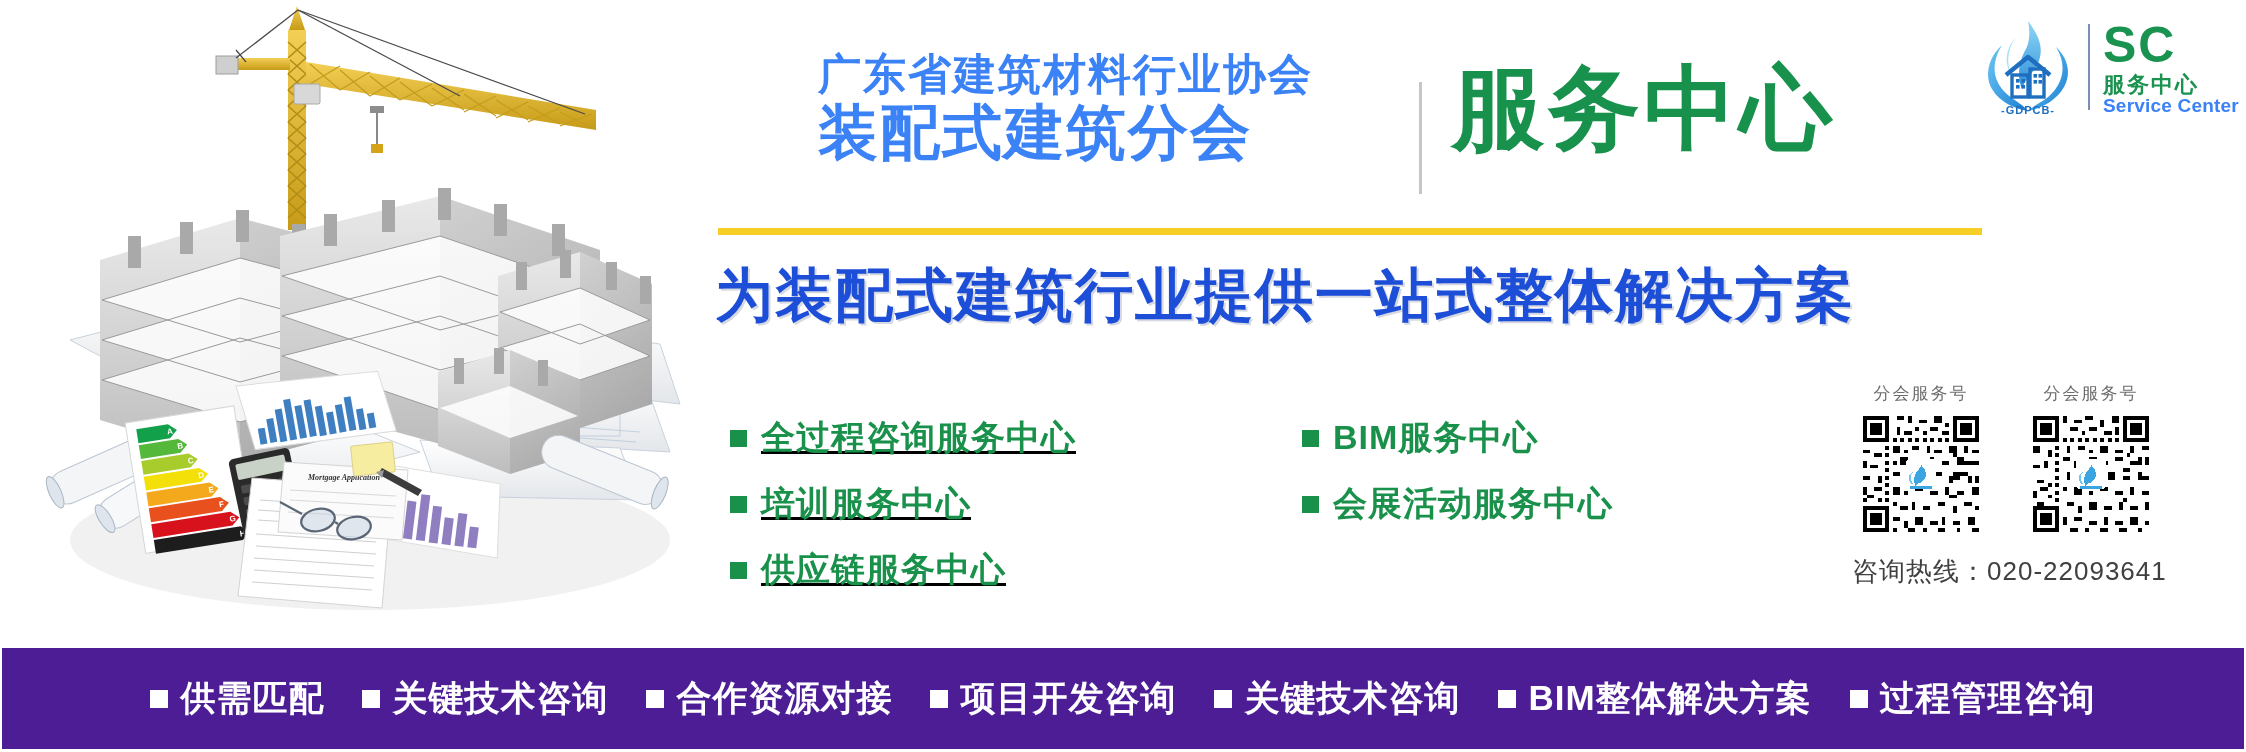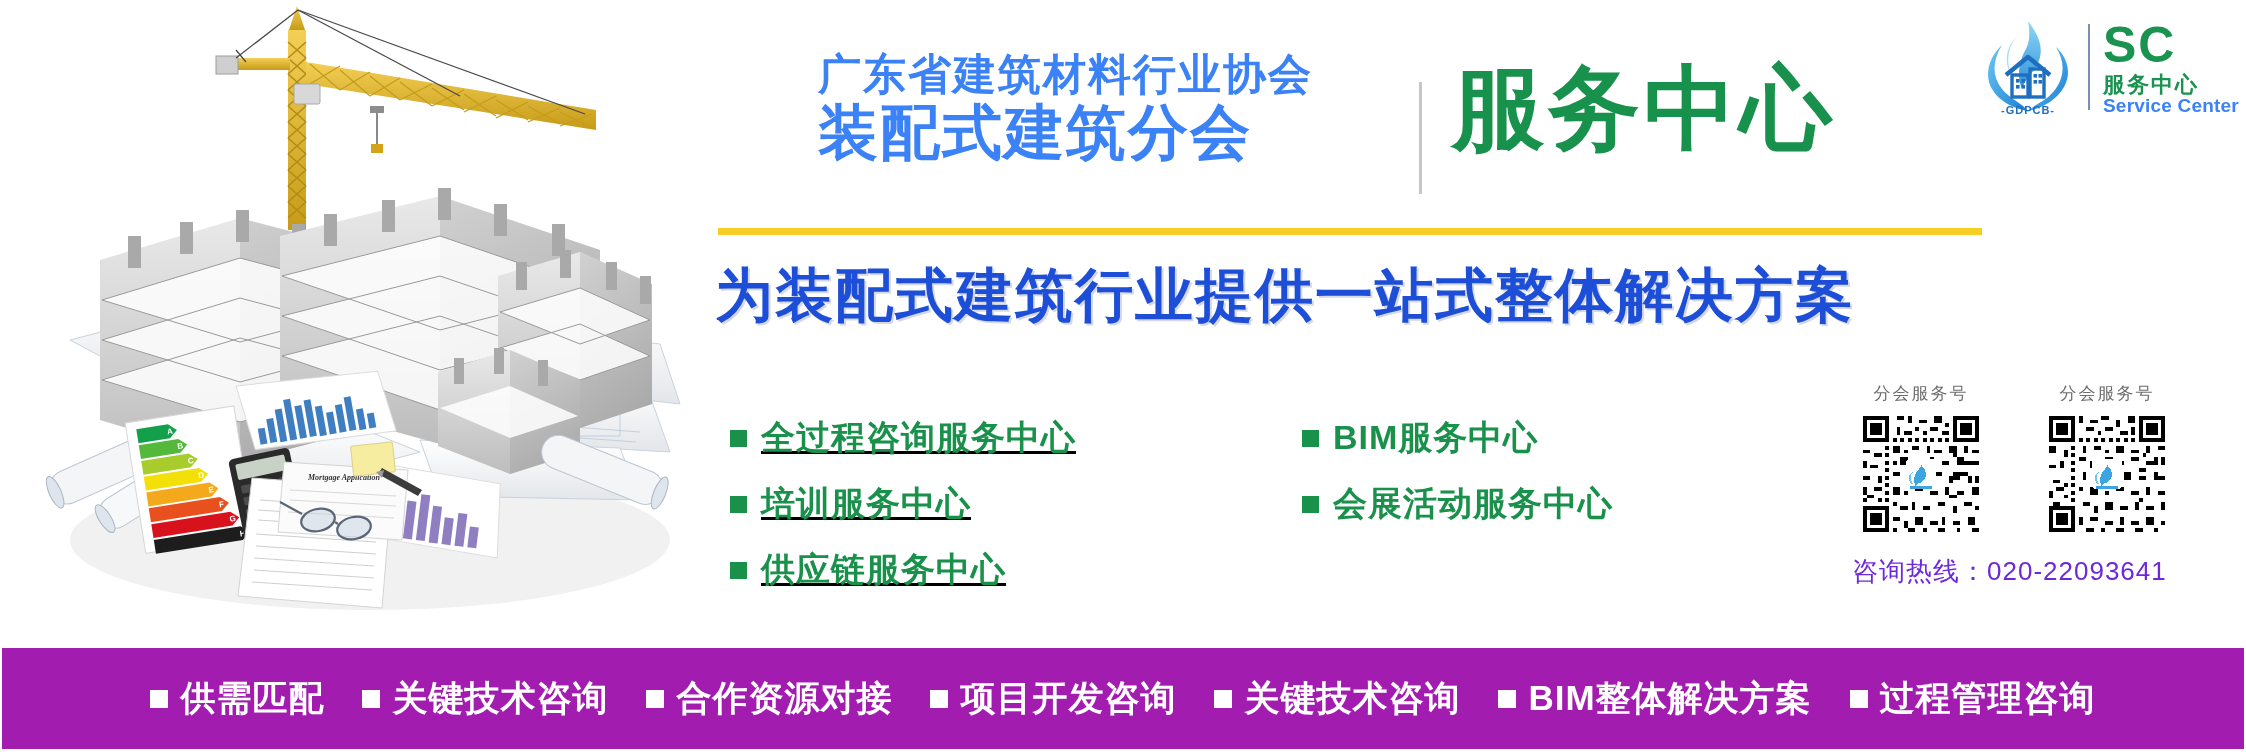--- a/index.html
+++ b/index.html
@@ -92,37 +92,37 @@
     font-size:22px; line-height:25px; font-weight:bold;
     color:#1b9350; letter-spacing:2px; margin-top:3px;
   }
   #sc-en {
     font-size:19px; line-height:17px; font-weight:bold;
     color:#3b82f6; letter-spacing:.2px;
   }
 
   
   #qr-block { position:absolute; left:1842px; top:382px; width:400px; }
-  #qr-row { display:flex; gap:28px; }
+  #qr-row { display:flex; gap:12px; }
   .qr-cell { width:158px; text-align:center; }
   .qr-label {
     font-size:17px; color:#6d6d6d; letter-spacing:2px;
     margin-bottom:7px; white-space:nowrap;
   }
   .qr-img { width:124px; height:124px; margin:0 auto; position:relative; }
   .qr-img svg { display:block; width:100%; height:100%; }
   #hotline {
     margin-top:18px; margin-left:10px;
-    font-size:26px; color:#6d28d9; letter-spacing:1px; white-space:nowrap;
+    font-size:26px; color:#404040; letter-spacing:1px; white-space:nowrap;
   }
 
   
   #footer-bar {
     position:absolute; left:2px; top:648px; right:2px; height:101px;
-    background:#a21caf;
+    background:#4c1d95;
     display:flex; align-items:center; justify-content:center;
     gap:38px;
   }
   .foot-item {
     display:flex; align-items:center;
     color:#ffffff; font-size:35px; font-weight:bold;
     letter-spacing:1px; white-space:nowrap;
   }
   .foot-bullet {
     width:18px; height:18px; background:#ffffff;

